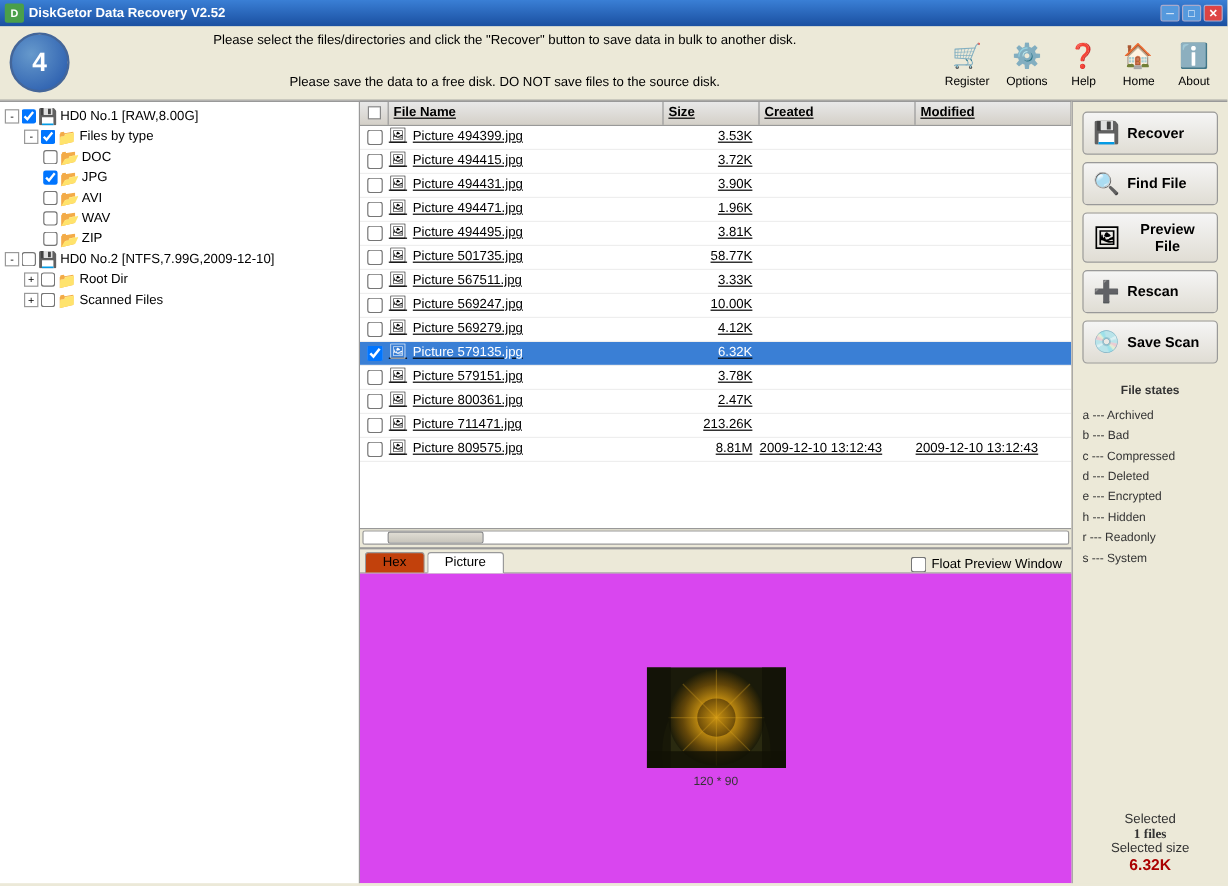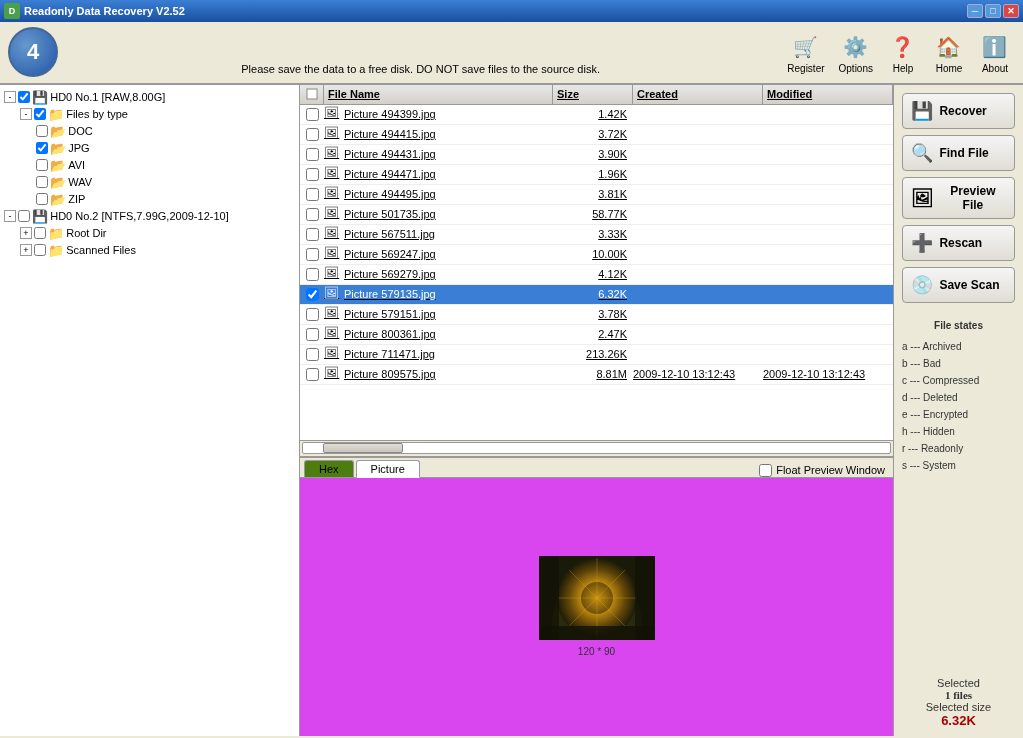--- a/index.html
+++ b/index.html
@@ -142,21 +142,21 @@
       border-bottom: 1px solid #999;
       padding-top: 2px;
       padding-left: 4px;
       gap: 2px;
       align-items: flex-end;
     }
     .ptab {
       padding: 2px 14px;
       border: 1px solid #999;
       border-bottom: none;
-      background: #4d7c0f;
+      background: #c2410c;
       cursor: pointer;
       font-size: 11px;
       border-radius: 3px 3px 0 0;
     }
     .ptab.active {
       background: white;
       border-bottom: 1px solid white;
       margin-bottom: -1px;
       z-index: 1;
     }
@@ -257,32 +257,32 @@
       left: 20px;
     }
 
     .right-content { flex: 1; display: flex; flex-direction: column; overflow: hidden; }
   </style>
 </head>
 <body>
 
 <div id="titlebar">
   <div class="title-icon">D</div>
-  <span class="title-text">Readonly Data Recovery V2.52</span>
+  <span class="title-text">DiskGetor Data Recovery V2.52</span>
   <div class="win-btns">
     <div class="win-btn">─</div>
     <div class="win-btn">□</div>
     <div class="win-btn close">✕</div>
   </div>
 </div>
 
 <div id="toolbar">
   <div class="step-badge">4</div>
   <div class="toolbar-text">
-    <br>
+    <span>Please select the files/directories and click the "Recover" button to save data in bulk to another disk.</span><br>
     <br>
     <span>Please save the data to a free disk. DO NOT save files to the source disk.</span>
   </div>
   <div class="toolbar-btns">
     <div class="toolbar-btn">
       <div class="tb-icon">🛒</div>
       <span>Register</span>
     </div>
     <div class="toolbar-btn">
       <div class="tb-icon">⚙️</div>
@@ -399,21 +399,21 @@
         <div class="fh-cell fh-modified">Modified</div>
       </div>
 
       <div id="file-list-body">
           <div class="file-row">
       <div class="fr-check">
         <input type="checkbox" style="">
       </div>
       <span class="fr-icon">🖼</span>
       <span class="fr-name">Picture 494399.jpg</span>
-      <span class="fr-size">1.42K</span>
+      <span class="fr-size">3.53K</span>
       <span class="fr-created"></span>
       <span class="fr-modified"></span>
     </div>
           <div class="file-row">
       <div class="fr-check">
         <input type="checkbox" style="">
       </div>
       <span class="fr-icon">🖼</span>
       <span class="fr-name">Picture 494415.jpg</span>
       <span class="fr-size">3.72K</span>

